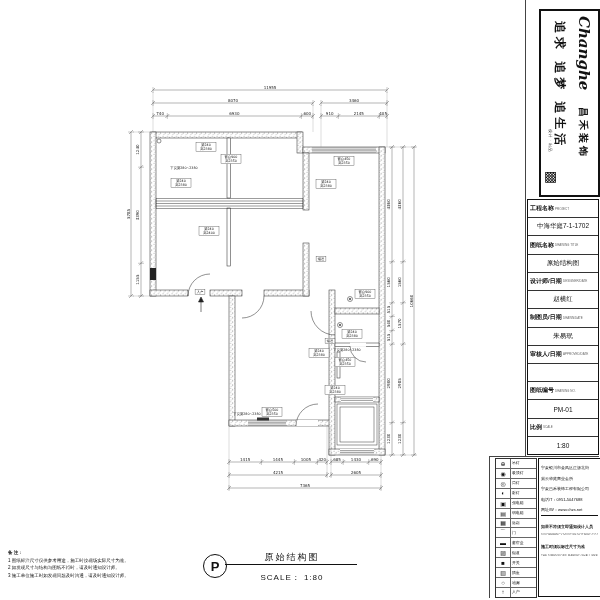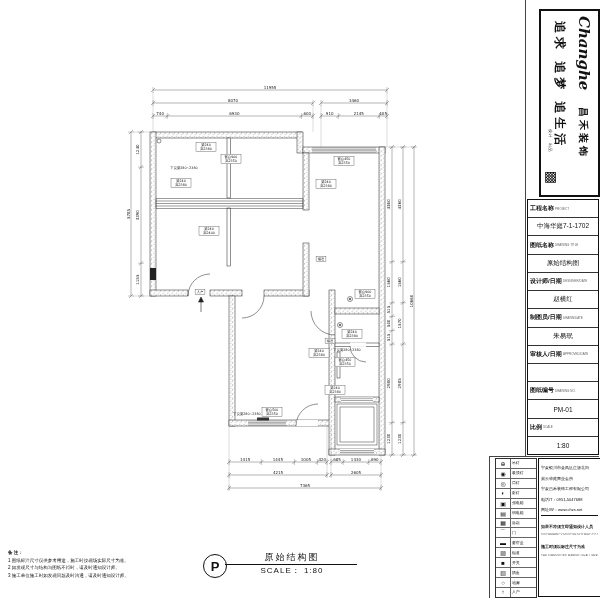--- a/index.html
+++ b/index.html
@@ -47,21 +47,21 @@
   
   #notes{left:8px;top:546px;width:185px;}
   .note-line{height:7.5px;line-height:7.5px;overflow:visible;}
   .note-line .sm{font-size:9px;line-height:9px;}
   
   #plan-title-group{left:195px;top:550px;width:175px;height:34px;}
   #pt-circle{position:absolute;left:8px;top:4px;width:22px;height:22px;border:1.2px solid #111;border-radius:50%;
              display:flex;align-items:center;justify-content:center;font-size:13px;font-weight:bold;}
   #pt-name{position:absolute;left:36px;top:1px;width:122px;text-align:center;font-size:9px;letter-spacing:2px;}
   #pt-line{position:absolute;left:30px;top:13.5px;width:132px;border-top:1.2px solid #111;}
-  #pt-scale{position:absolute;left:36px;top:15px;width:122px;text-align:center;font-size:8px;letter-spacing:1px;}
+  #pt-scale{position:absolute;left:36px;top:22px;width:122px;text-align:center;font-size:8px;letter-spacing:1px;}
   svg text{user-select:none;}
 </style>
 </head>
 <body>
 
 <svg id="plan-svg" class="abs" width="600" height="600" viewBox="0 0 600 600" style="left:0;top:0;">
   <defs>
     <pattern id="stipple" width="4.5" height="4.5" patternUnits="userSpaceOnUse">
       <rect width="4.5" height="4.5" fill="#fff"></rect>
       <circle cx="1" cy="1.2" r="0.5" fill="#949494"></circle>

